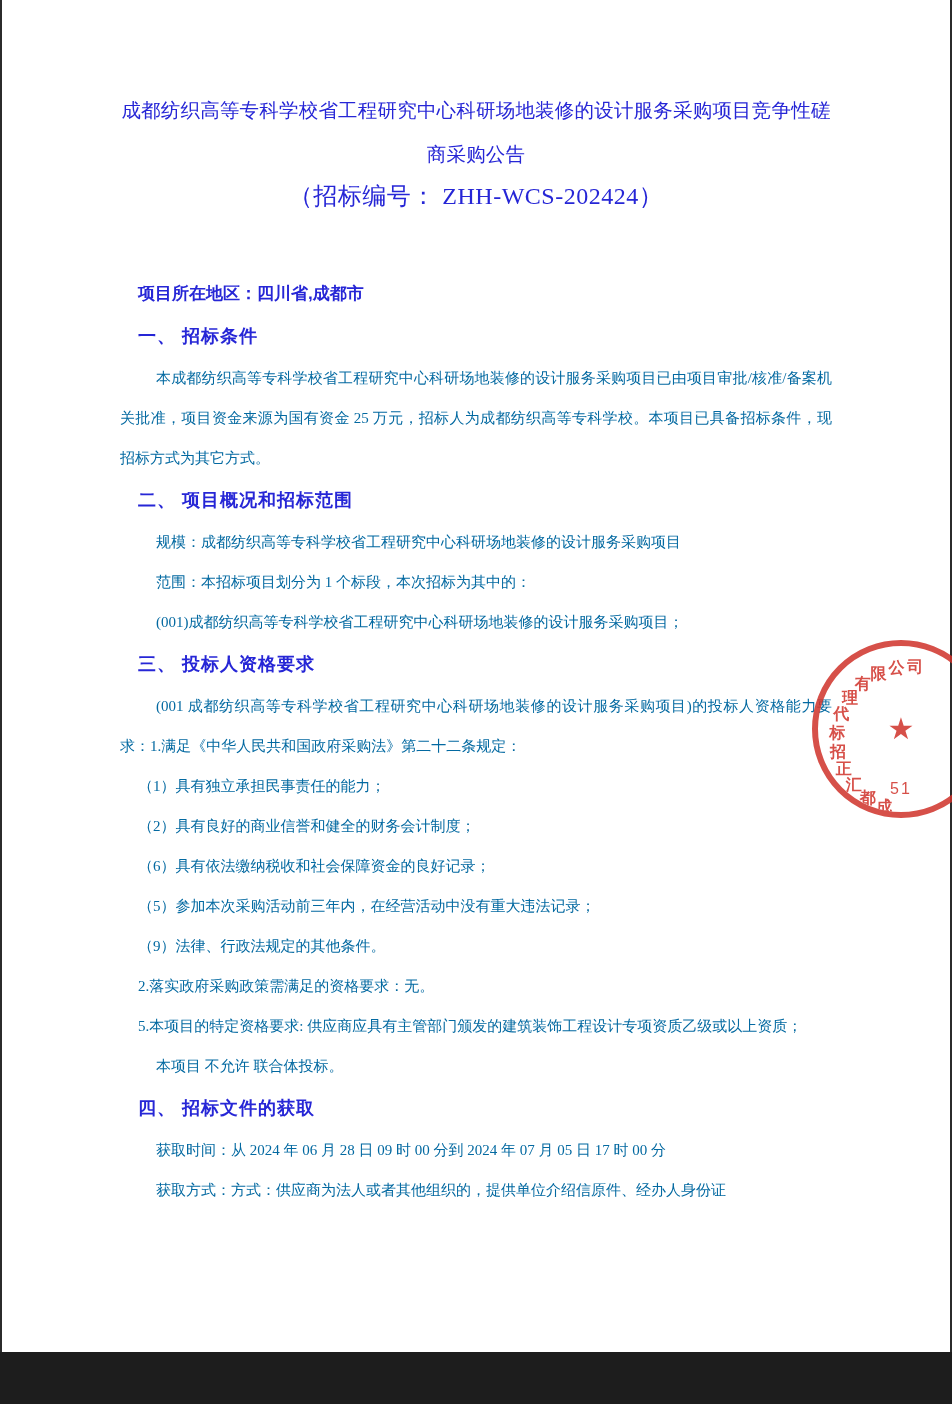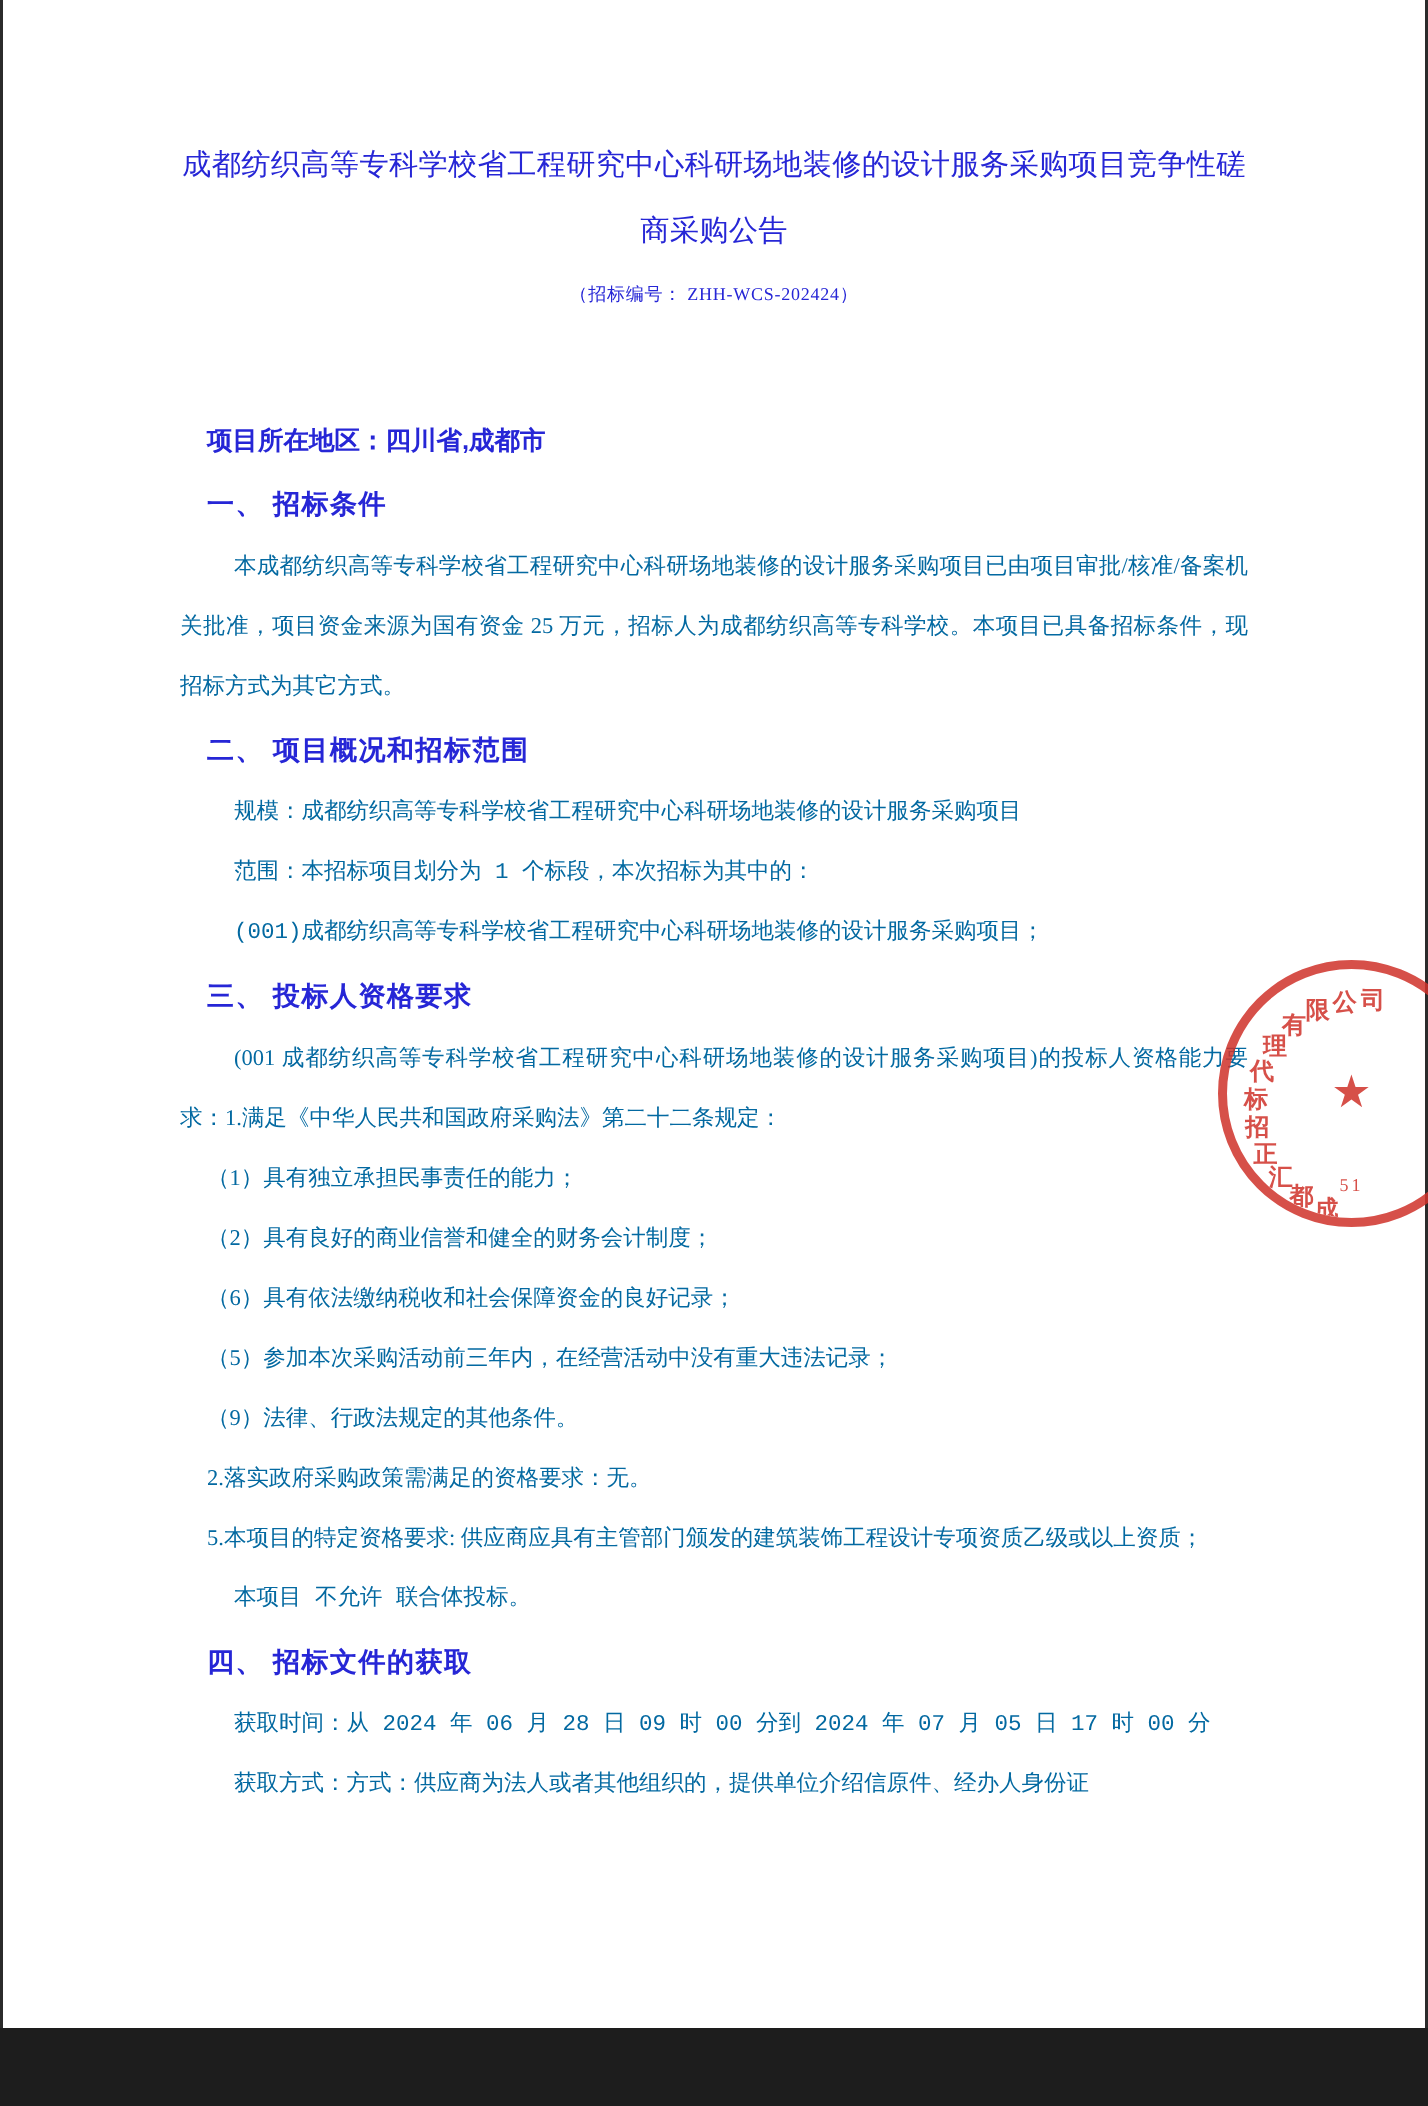--- a/index.html
+++ b/index.html
@@ -36,37 +36,37 @@
     font-family: "Liberation Sans", sans-serif;
     font-weight: normal;
     font-size: 19.5px;
     line-height: 44px;
     text-align: center;
     letter-spacing: 0.2px;
   }
   .doc-subtitle {
     color: #2626d6;
     font-family: "Liberation Serif", serif;
-    font-size: 12px;
+    font-size: 24px;
     line-height: 40px;
     text-align: center;
     letter-spacing: 0.5px;
   }
   .gap-after-title {
     height: 58px;
   }
   .line {
     color: #2626d6;
     font-size: 17px;
     line-height: 40px;
     font-family: "Liberation Serif", serif;
     white-space: normal;
     font-weight: bold;
   }
-  .indent-2em { padding-left: 36px; font-family: Liberation Mono, monospace; }
+  .indent-2em { padding-left: 36px; }
   .indent-1em { padding-left: 18px; }
   .heading {
     color: #2626d6;
     font-family: "Liberation Sans", sans-serif;
     font-weight: bold;
     font-size: 18px;
     line-height: 44px;
     padding-left: 18px;
     letter-spacing: 1px;
   }
@@ -116,22 +116,22 @@
     color: #d0322a;
     font-weight: bold;
     transform-origin: 0 0;
   }
   .stamp .bottom-text {
     position: absolute;
     left: 50%;
     bottom: 14px;
     transform: translateX(-50%);
     color: #d0322a;
-    font-size: 12px;
-    font-family: Liberation Serif, serif;
+    font-size: 16px;
+    font-family: Liberation Sans, sans-serif;
     letter-spacing: 2px;
     white-space: nowrap;
   }
   .footer-strip {
     position: absolute;
     left: 0;
     bottom: 0;
     width: 100%;
     height: 52px;
     background: #1d1d1d;

